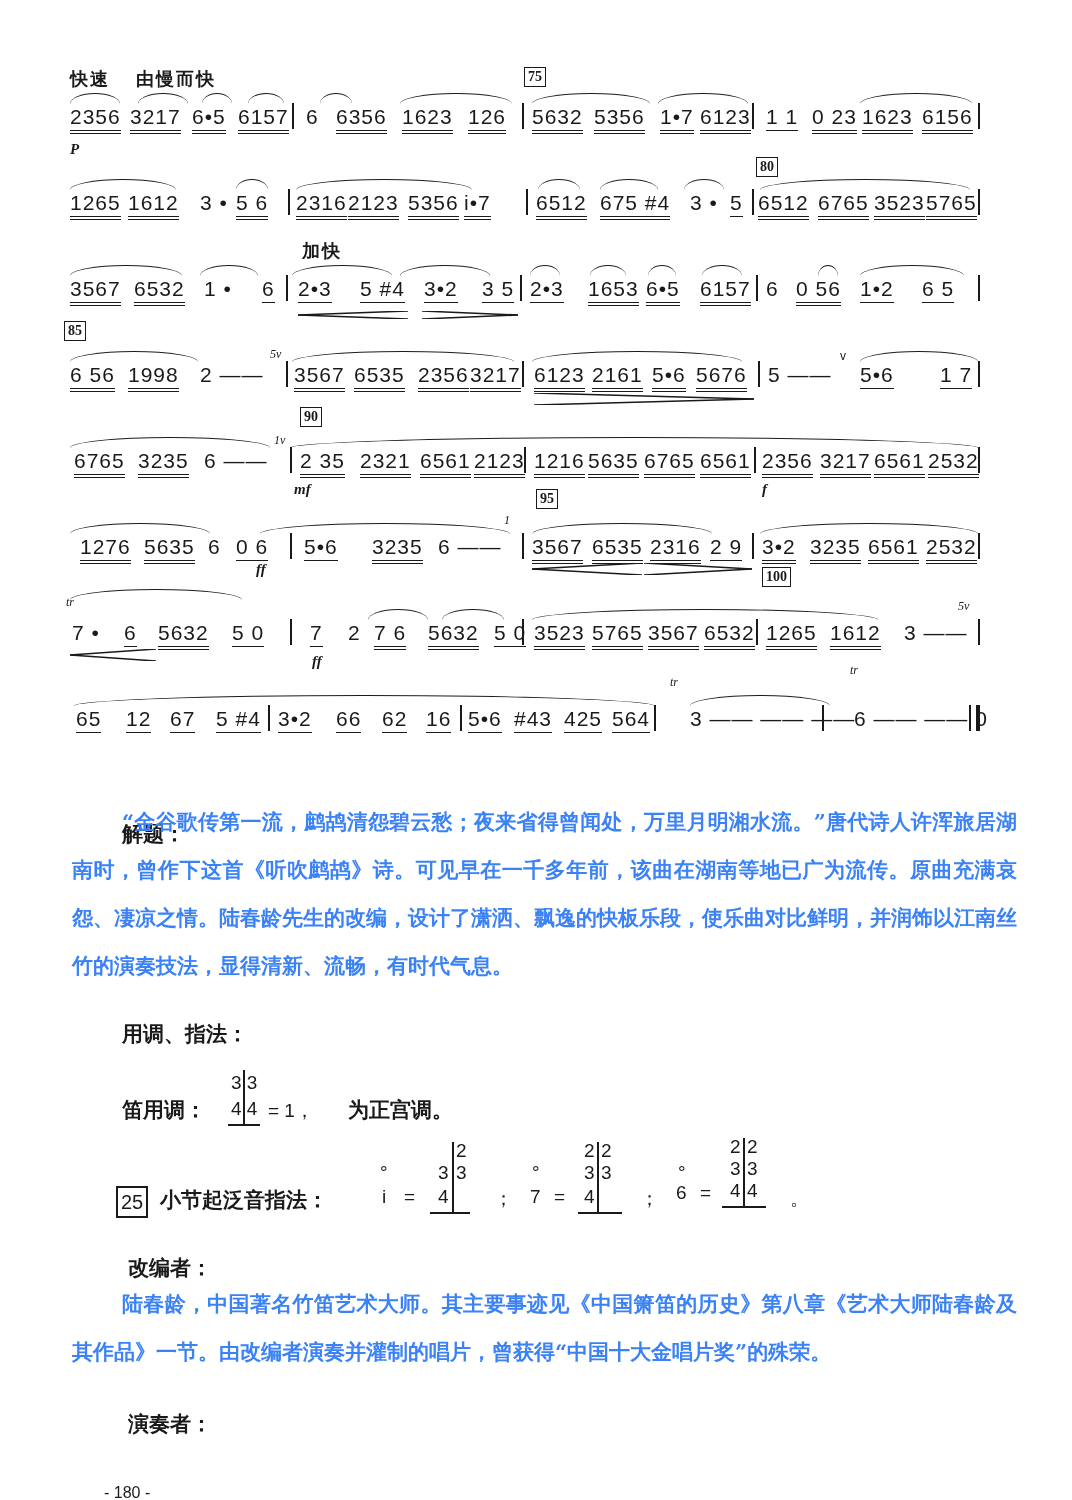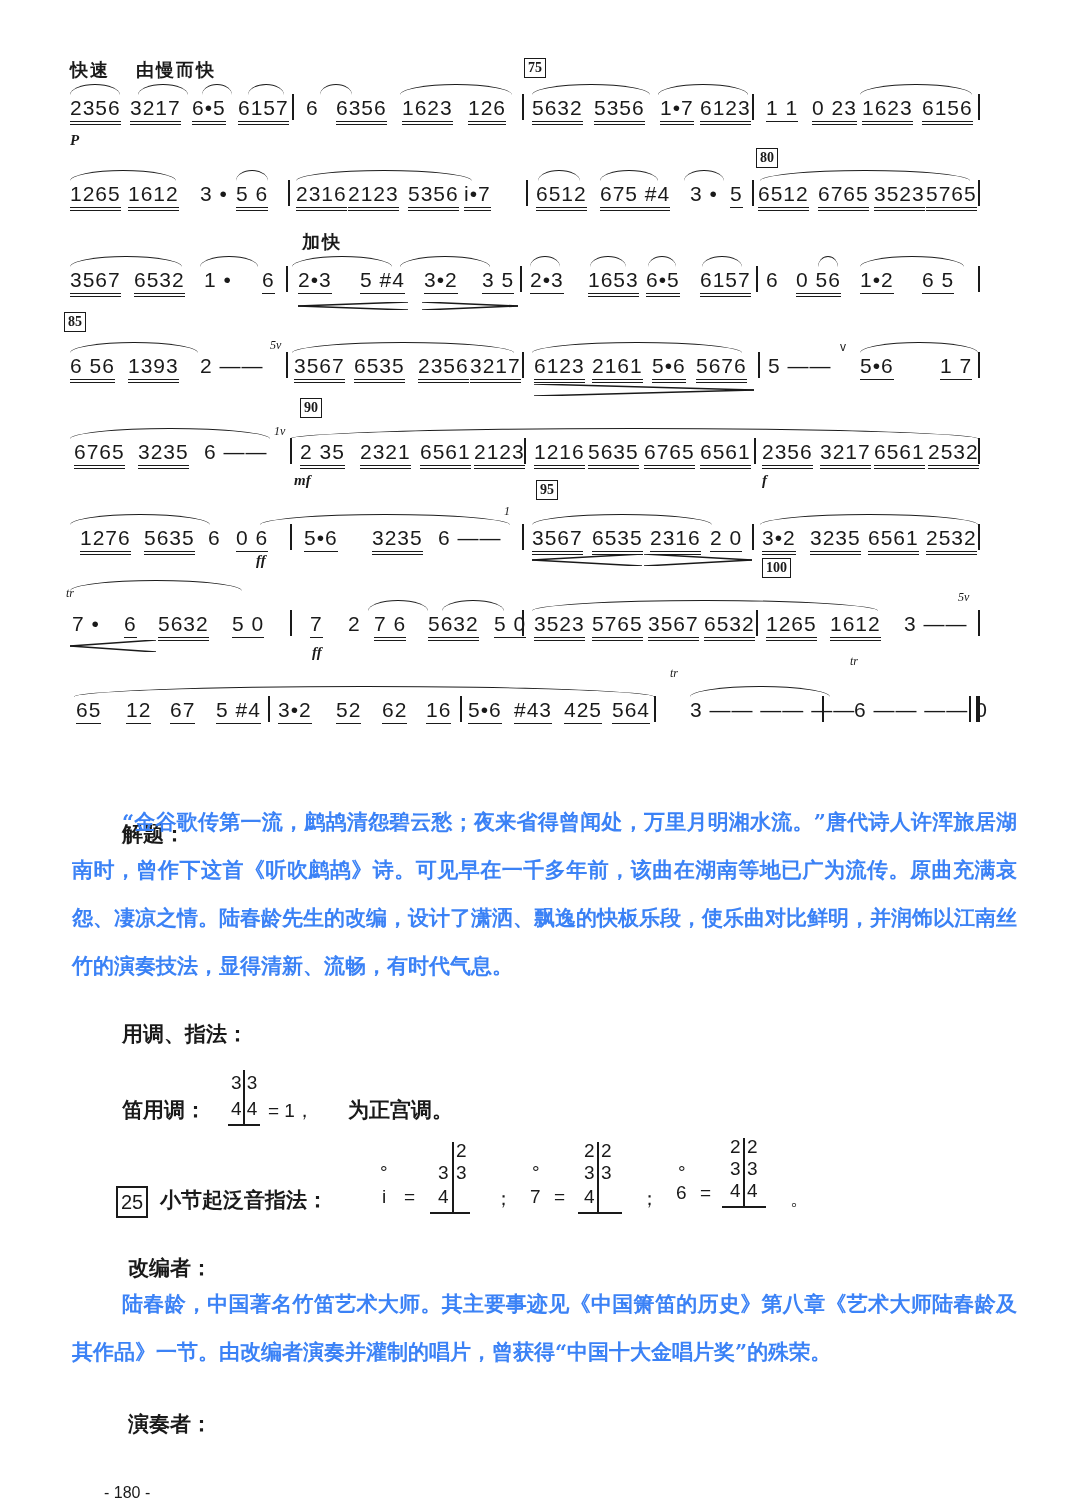--- a/index.html
+++ b/index.html
@@ -1,21 +1,21 @@
 <!DOCTYPE html>
 <html><head>
 <meta charset="utf-8">
 <style>
   html, body { margin: 0; padding: 0; background: #ffffff; }
   body {
     width: 1072px; height: 1500px; position: relative; overflow: hidden;
     color: #1a1a1a;
     font-family: "DejaVu Sans", sans-serif;
   }
-  .score { position: absolute; left: 0; top: 4px; width: 1020px; height: 760px; }
+  .score { position: absolute; left: 0; top: 13px; width: 1020px; height: 760px; }
   .row { position: absolute; left: 70px; width: 910px; height: 86px; }
   .bar { position: absolute; top: 50px; width: 2px; height: 26px; background: #1a1a1a; }
   .bar.final { width: 4px; }
   .bar.final::before { content: ""; position: absolute; left: -7px; top: 0; width: 2px; height: 26px; background: #1a1a1a; }
   .grp {
     position: absolute; top: 52px; font-family: "Liberation Sans", sans-serif;
     font-size: 21px; letter-spacing: 1px; line-height: 24px; white-space: nowrap;
   }
   .grp.u1 { border-bottom: 1.5px solid #1a1a1a; padding-bottom: 1px; }
   .grp.u2 { border-bottom: 4px double #1a1a1a; padding-bottom: 1px; }
@@ -165,21 +165,21 @@
   </div>
 
   <div class="row" style="top:298px">
     <span class="mnum" style="left:230px;top:96px">90</span>
     <span class="orn" style="left:200px;top:36px">5v</span>
     <div class="slur" style="left:0;width:128px"></div>
     <div class="slur" style="left:222px;width:222px"></div>
     <div class="slur" style="left:462px;width:210px"></div>
     <div class="slur" style="left:790px;width:118px"></div>
     <span class="grp u2" style="left:0">6 56</span>
-    <span class="grp u2" style="left:58px">1393</span>
+    <span class="grp u2" style="left:58px">1998</span>
     <span class="grp" style="left:130px">2 ——</span>
     <div class="bar" style="left:216px"></div>
     <span class="grp u2" style="left:224px">3567</span>
     <span class="grp u2" style="left:284px">6535</span>
     <span class="grp u2" style="left:348px">2356</span>
     <span class="grp u2" style="left:400px">3217</span>
     <div class="bar" style="left:452px"></div>
     <span class="grp u2" style="left:464px">6123</span>
     <span class="grp u2" style="left:522px">2161</span>
     <span class="grp u2" style="left:582px">5•6</span>
@@ -238,21 +238,21 @@
     <span class="grp" style="left:138px">6</span>
     <span class="grp u1" style="left:166px">0 6</span>
     <div class="bar" style="left:220px"></div>
     <span class="grp u1" style="left:234px">5•6</span>
     <span class="grp u2" style="left:302px">3235</span>
     <span class="grp" style="left:368px">6 ——</span>
     <div class="bar" style="left:452px"></div>
     <span class="grp u2" style="left:462px">3567</span>
     <span class="grp u2" style="left:522px">6535</span>
     <span class="grp u2" style="left:580px">2316</span>
-    <span class="grp u1" style="left:640px">2 0</span>
+    <span class="grp u1" style="left:640px">2 9</span>
     <div class="bar" style="left:682px"></div>
     <span class="grp u2" style="left:692px">3•2</span>
     <span class="grp u2" style="left:740px">3235</span>
     <span class="grp u2" style="left:798px">6561</span>
     <span class="grp u2" style="left:856px">2532</span>
     <div class="bar" style="left:908px"></div>
     <span class="dyn" style="left:186px;top:78px">ff</span>
     <div class="hair" style="left:462px;top:80px">
         <svg width="220" height="12">
           <line x1="0" y1="6" x2="110" y2="0" stroke="#1a1a1a" stroke-width="1.5"></line>
@@ -303,21 +303,21 @@
     <span class="orn" style="left:600px;top:20px">tr</span>
     <span class="orn" style="left:780px;top:8px">tr</span>
     <div class="slur" style="left:4px;width:580px"></div>
     <div class="slur" style="left:620px;width:140px"></div>
     <span class="grp u1" style="left:6px">65</span>
     <span class="grp u1" style="left:56px">12</span>
     <span class="grp u1" style="left:100px">67</span>
     <span class="grp u1" style="left:146px">5 #4</span>
     <div class="bar" style="left:198px"></div>
     <span class="grp u1" style="left:208px">3•2</span>
-    <span class="grp u1" style="left:266px">52</span>
+    <span class="grp u1" style="left:266px">66</span>
     <span class="grp u1" style="left:312px">62</span>
     <span class="grp u1" style="left:356px">16</span>
     <div class="bar" style="left:390px"></div>
     <span class="grp u1" style="left:398px">5•6</span>
     <span class="grp u1" style="left:444px">#43</span>
     <span class="grp u1" style="left:494px">425</span>
     <span class="grp u1" style="left:542px">564</span>
     <div class="bar" style="left:584px"></div>
     <span class="grp" style="left:620px">3 —— —— ——</span>
     <div class="bar" style="left:752px"></div>

